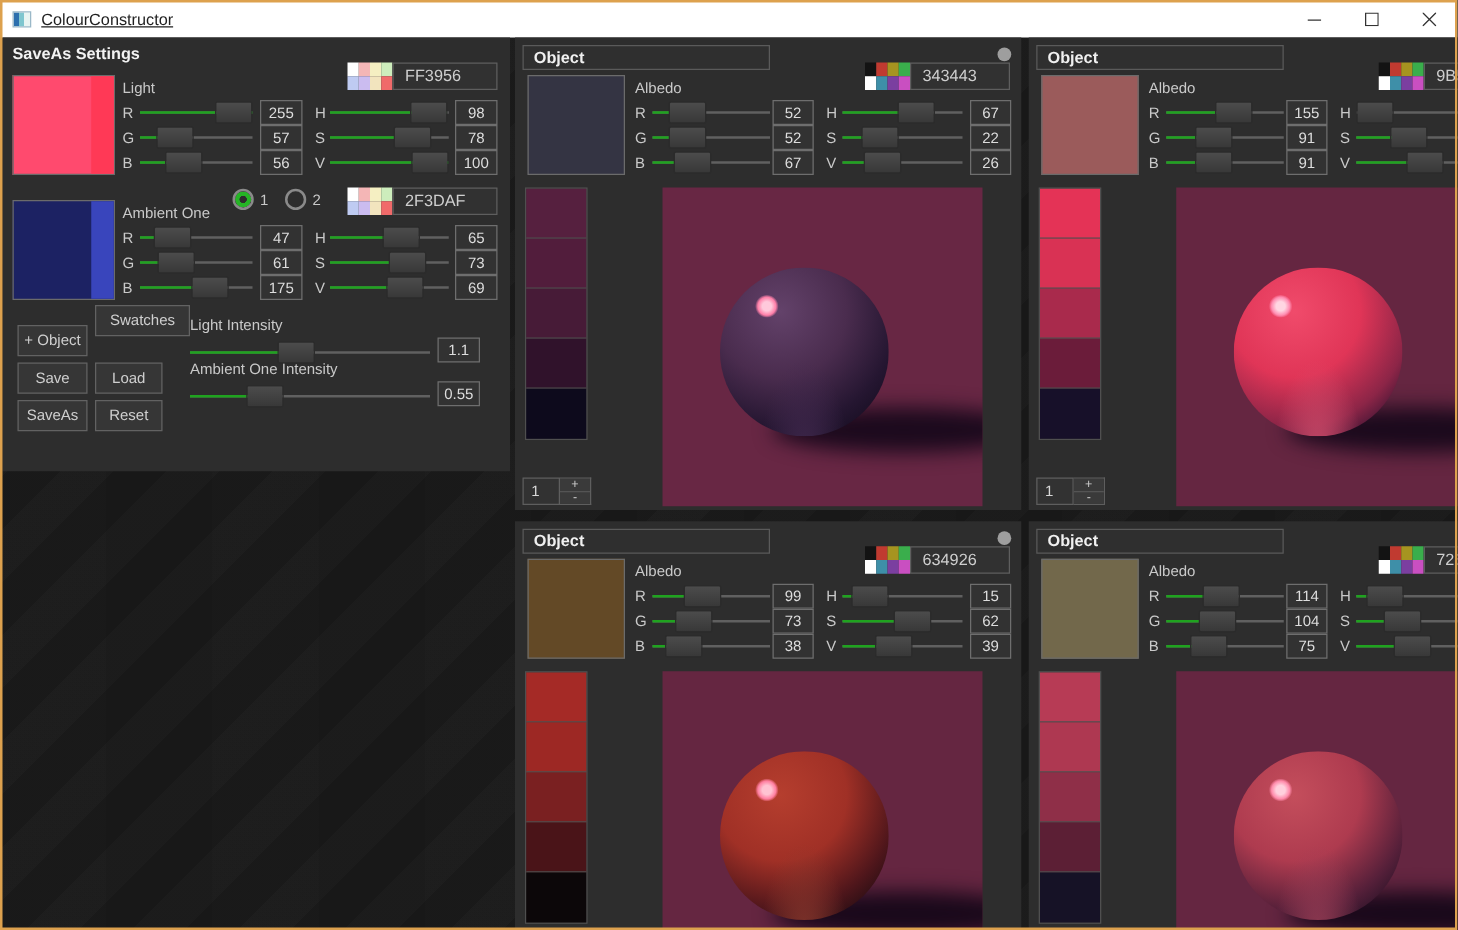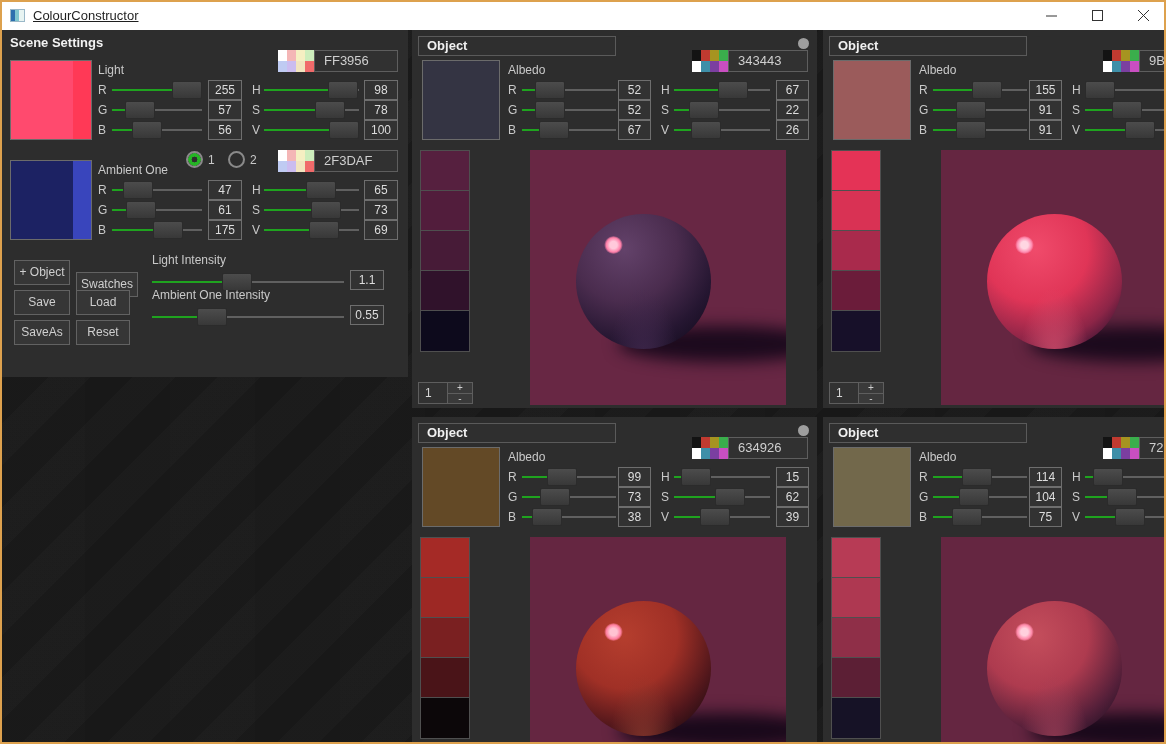--- a/index.html
+++ b/index.html
@@ -93,21 +93,21 @@
       </div>
     <div class="win-btn">
         <svg width="11" height="11">
           <path d="M0 0 L11 11 M11 0 L0 11" stroke="#333" stroke-width="1"></path>
         </svg>
       </div>
   </div>
 </div>
 
 <div class="panel scene-panel">
-  <div class="hdr">Scene Settings</div>
+  <div class="hdr">SaveAs Settings</div>
 
   <div class="palette" style="left:276px;top:20px">
       <div style="background: rgb(255, 255, 255);"></div>
       <div style="background: rgb(244, 182, 182);"></div>
       <div style="background: rgb(245, 239, 194);"></div>
       <div style="background: rgb(205, 237, 188);"></div>
       <div style="background: rgb(191, 203, 242);"></div>
       <div style="background: rgb(203, 188, 240);"></div>
       <div style="background: rgb(242, 228, 190);"></div>
       <div style="background: rgb(240, 106, 106);"></div>
@@ -224,21 +224,21 @@
   <div class="valbox" style="left:206px;top:190px">175</div>
   <div class="label ch-label" style="left:250px;top:190px">V</div>
   <div class="slider" style="left: 262px; top: 190px; width: 95px; --pct: 0.69;">
       <div class="track"></div>
       <div class="fill"></div>
       <div class="handle"></div>
     </div>
   <div class="valbox" style="left:362px;top:190px">69</div>
 
   <div class="btn" style="left:12px;top:230px;width:56px">+ Object</div>
-  <div class="btn" style="left:74px;top:242px;width:62px">Swatches</div>
+  <div class="btn" style="left:74px;top:214px;width:76px">Swatches</div>
   <div class="btn" style="left:12px;top:260px;width:56px">Save</div>
   <div class="btn" style="left:74px;top:260px;width:54px">Load</div>
   <div class="btn" style="left:12px;top:290px;width:56px">SaveAs</div>
   <div class="btn" style="left:74px;top:290px;width:54px">Reset</div>
 
   <div class="label" style="left:150px;top:220px">Light Intensity</div>
   <div class="slider" style="left: 150px; top: 242px; width: 192px; --pct: 0.43;">
       <div class="track"></div>
       <div class="fill"></div>
       <div class="handle"></div>

